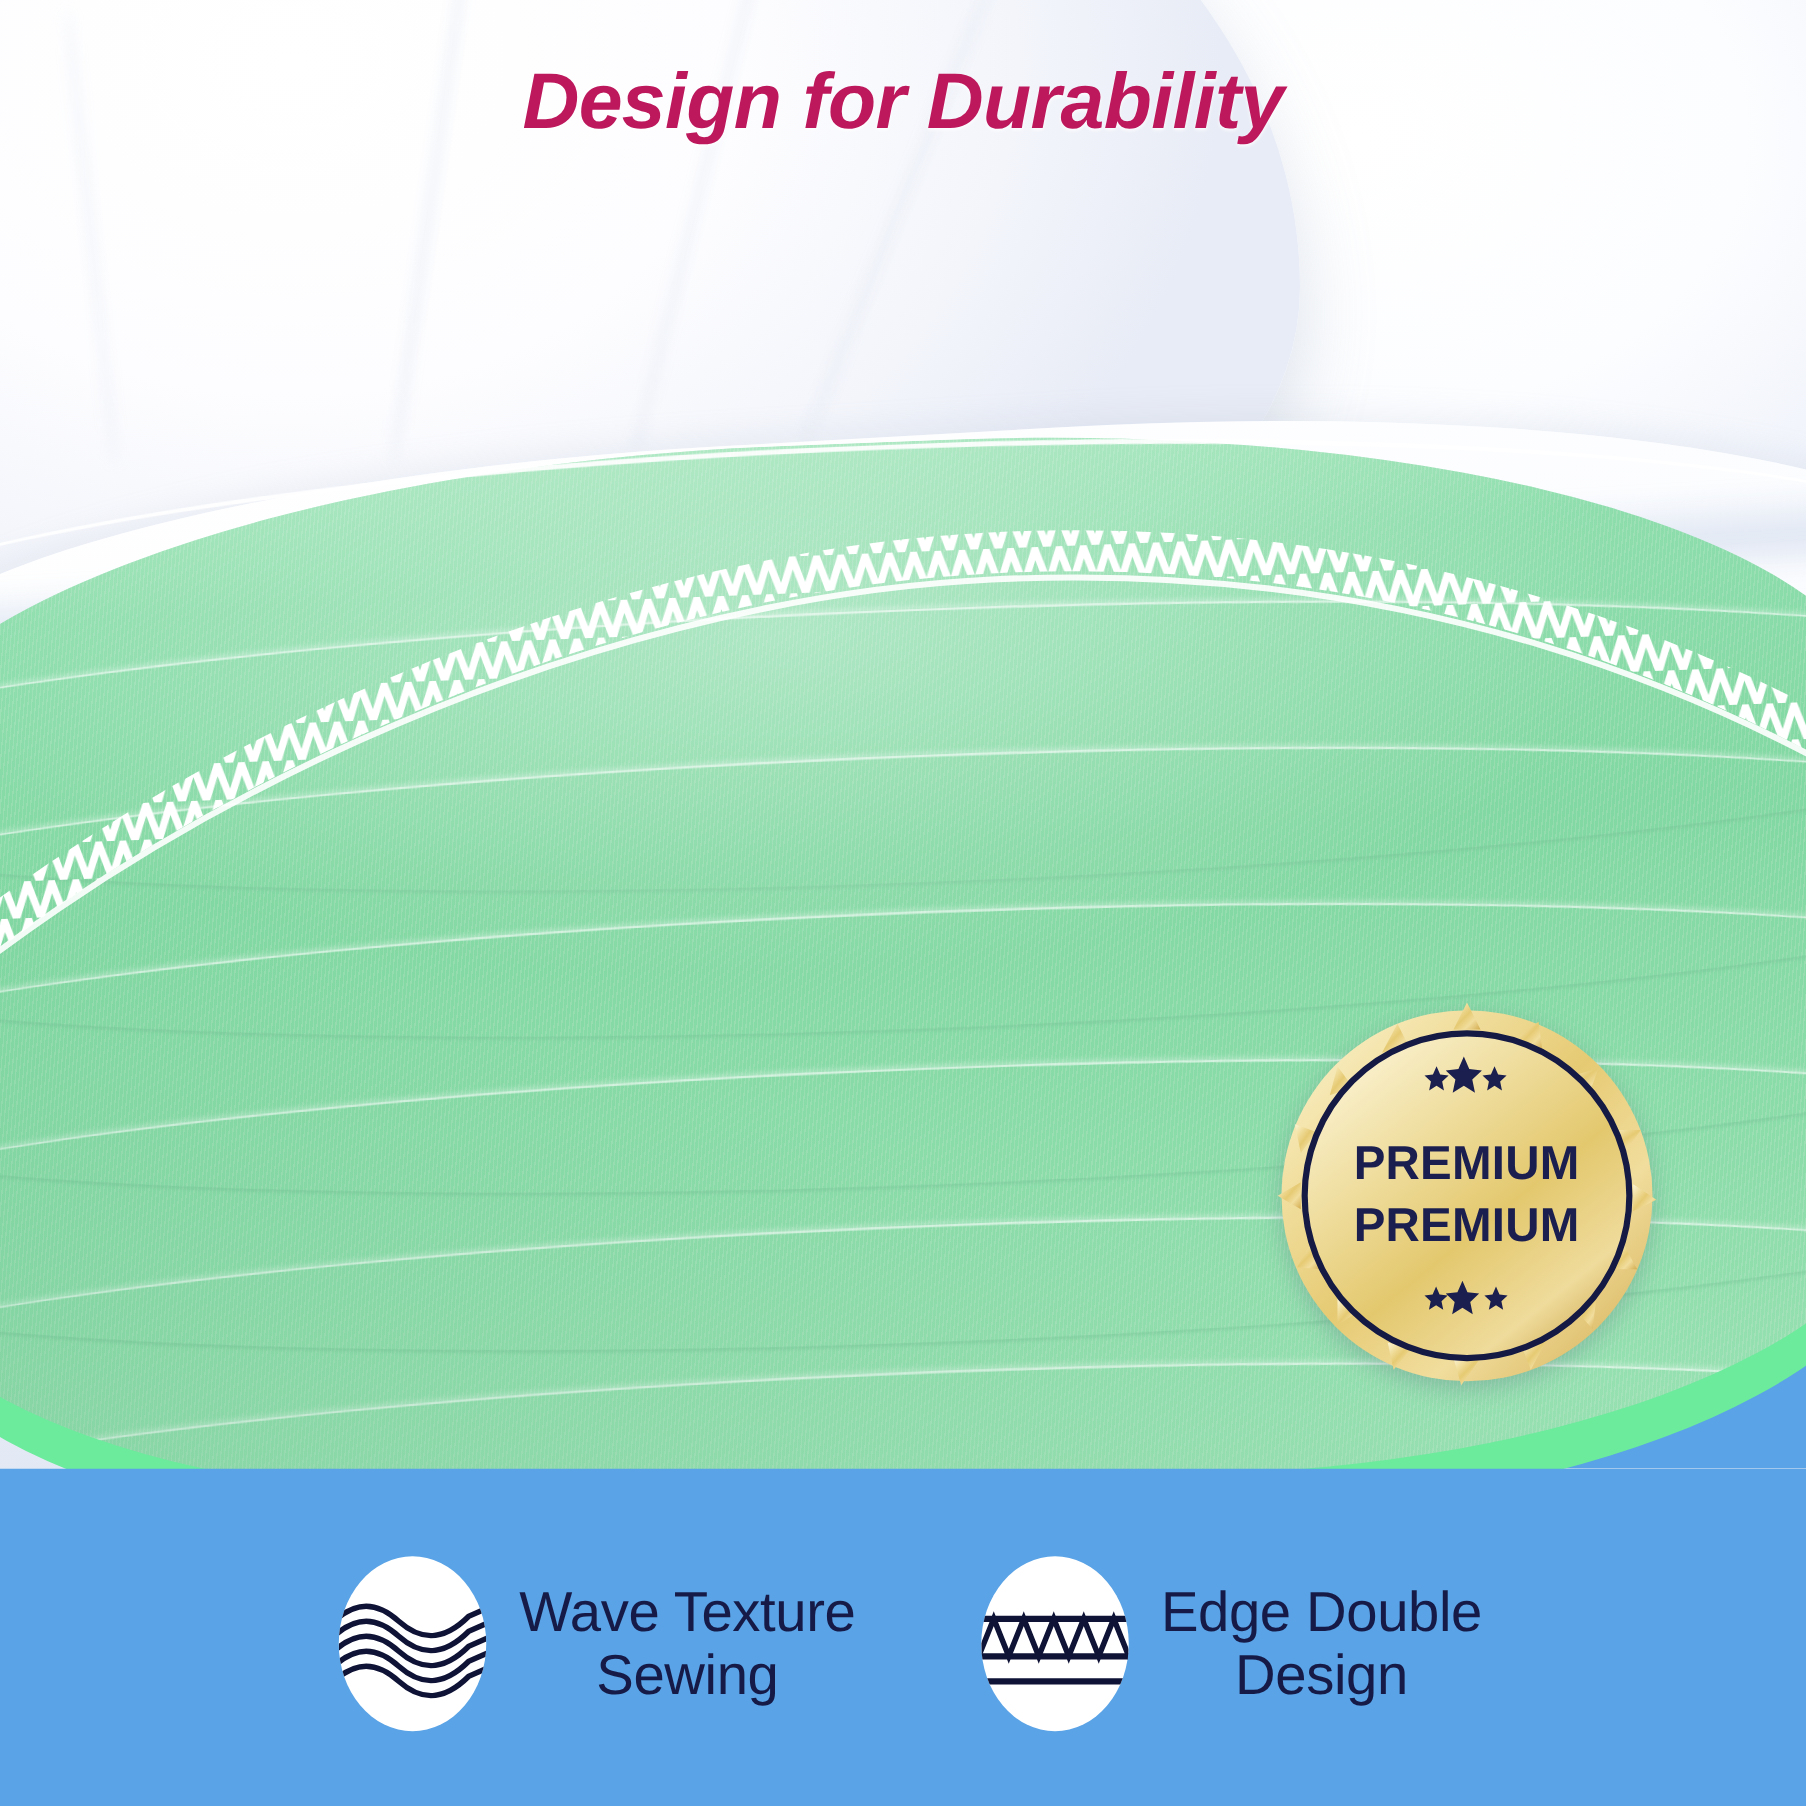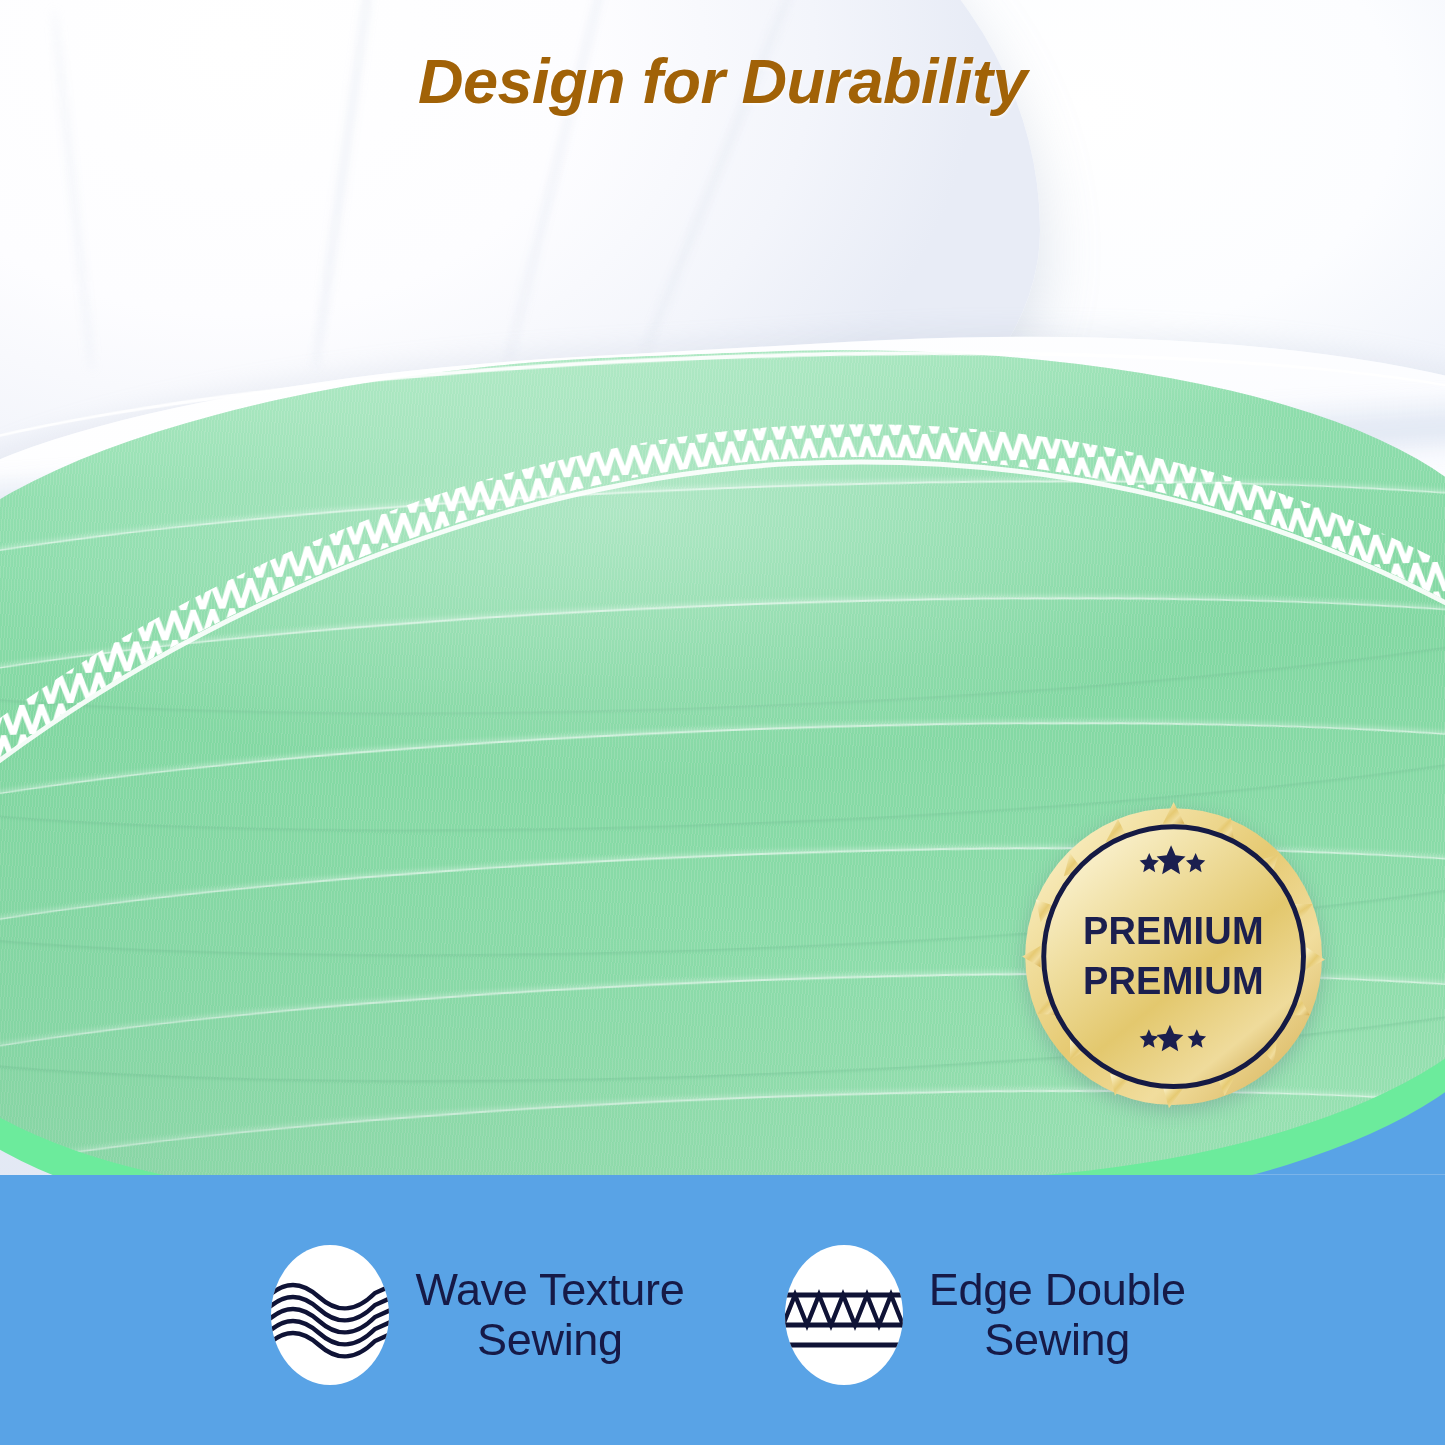--- a/index.html
+++ b/index.html
@@ -138,21 +138,21 @@
   }
 
   
   .title{
     position:absolute; left:0; right:0; top:3.1%;
     text-align:center;
     font-size:63px;
     font-weight:700;
     font-style:italic;
     letter-spacing:-.5px;
-    color:#a16207;
+    color:#be185d;
     font-family:"Liberation Sans",sans-serif;
     text-shadow:0 2px 3px rgba(255,255,255,.85);
   }
 
   
   .badge{
     position:absolute; left:70.5%; top:55.5%;
     width:21.4%; height:21.4%;
   }
   .badge svg{width:100%;height:100%;display:block;
@@ -356,18 +356,18 @@
         <svg width="118" height="140" viewBox="0 0 118 140">
           <g stroke="#0f1336" stroke-width="5" fill="none" stroke-linecap="square">
             <line x1="-2" y1="50" x2="120" y2="50"></line>
             <line x1="-2" y1="80" x2="120" y2="80"></line>
             <path d="M-2,80 L 10,50 L 22,80 L 34,50 L 46,80 L 58,50 L 70,80 L 82,50 L 94,80 L 106,50 L 118,80" stroke-width="4.4" stroke-linejoin="miter"></path>
             <line x1="-2" y1="100" x2="120" y2="100"></line>
           </g>
         </svg>
       </div>
       <div class="flabel">Edge Double
-Sewing</div>
+Design</div>
     </div>
 
   </div>
 
 </div>
 
 </body></html>

